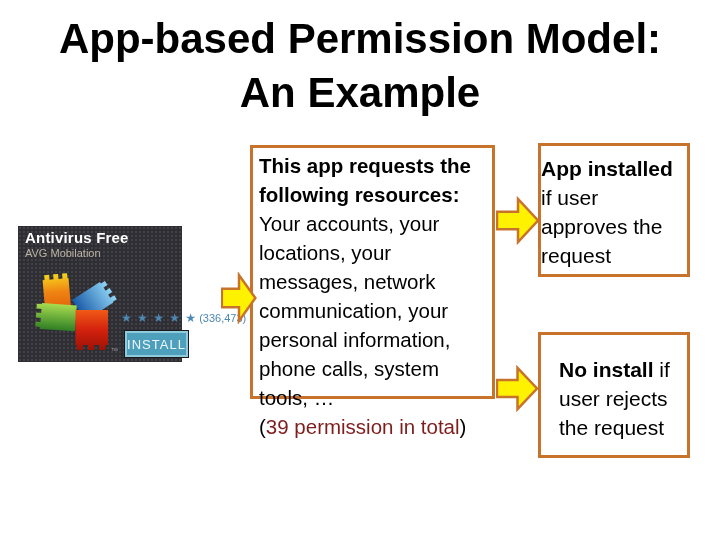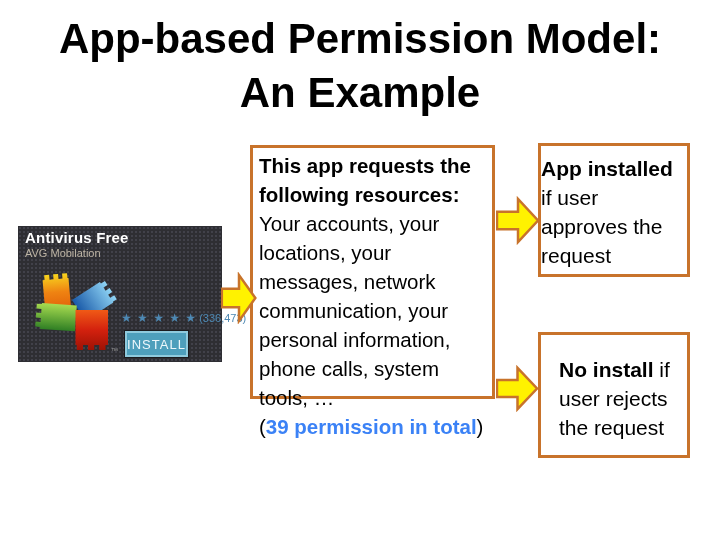--- a/index.html
+++ b/index.html
@@ -4,21 +4,21 @@
 <style>
   html,body{margin:0;padding:0;background:#ffffff;}
   .slide{position:relative;width:720px;height:540px;background:#ffffff;overflow:hidden;
          font-family:"Liberation Sans",sans-serif;color:#000;}
 
   
   .title{position:absolute;top:12px;left:0;width:720px;text-align:center;
          font-size:42px;line-height:54px;font-weight:bold;color:#000;}
 
   
-  .card{position:absolute;left:18px;top:226px;width:204px;height:136px;
+  .card{position:absolute;left:18px;top:226px;width:164px;height:136px;
         background-color:#2E2E33;
         background-image:radial-gradient(circle,#41414a 0.9px,transparent 1.1px);
         background-size:4px 4px;}
   .card-title{position:absolute;left:7px;top:3px;font-size:15px;font-weight:bold;
               color:#ffffff;letter-spacing:.2px;}
   .card-dev{position:absolute;left:7px;top:21px;font-size:11px;color:#BDB4A4;}
   .avg-icon{position:absolute;left:10px;top:40px;width:90px;height:88px;}
   .rating{position:absolute;left:103px;top:85px;font-size:12px;color:#4D88B3;white-space:nowrap;}
   .stars{letter-spacing:1px;}
   .count{font-size:11px;margin-left:2px;}
@@ -26,21 +26,21 @@
            background:#4E9FBC;border:2px solid #8FCADD;box-sizing:border-box;
            box-shadow:0 0 0 1px #1b1b1f;color:#ECF7FB;font-size:13px;letter-spacing:1px;
            display:flex;align-items:center;justify-content:center;cursor:pointer;}
   .tm{position:absolute;left:93px;top:121px;font-size:7px;color:#9a9a9a;}
 
   
   .perm-box{position:absolute;left:250px;top:145px;width:245px;height:254px;
             border:3px solid #C8732B;box-sizing:border-box;background:#fff;
             padding:3px 0 0 6px;font-size:20.5px;line-height:29px;z-index:1;white-space:nowrap;}
   .bold{font-weight:bold;}
-  .red{color:#3b82f6;font-weight:bold;}
+  .red{color:#7f1d1d;font-weight:normal;}
 
   
   .outcome{position:absolute;left:538px;width:152px;border:3px solid #C8732B;
            box-sizing:border-box;background:#fff;font-size:21px;line-height:29px;white-space:nowrap;}
   .outcome.approve{top:143px;height:134px;padding:8px 0 0 0;}
   .outcome.reject{top:332px;height:126px;padding:20px 0 0 18px;}
 
   
   .arrow{position:absolute;z-index:5;}
   .arrow.a0{left:221px;top:272px;width:36px;height:52px;}

